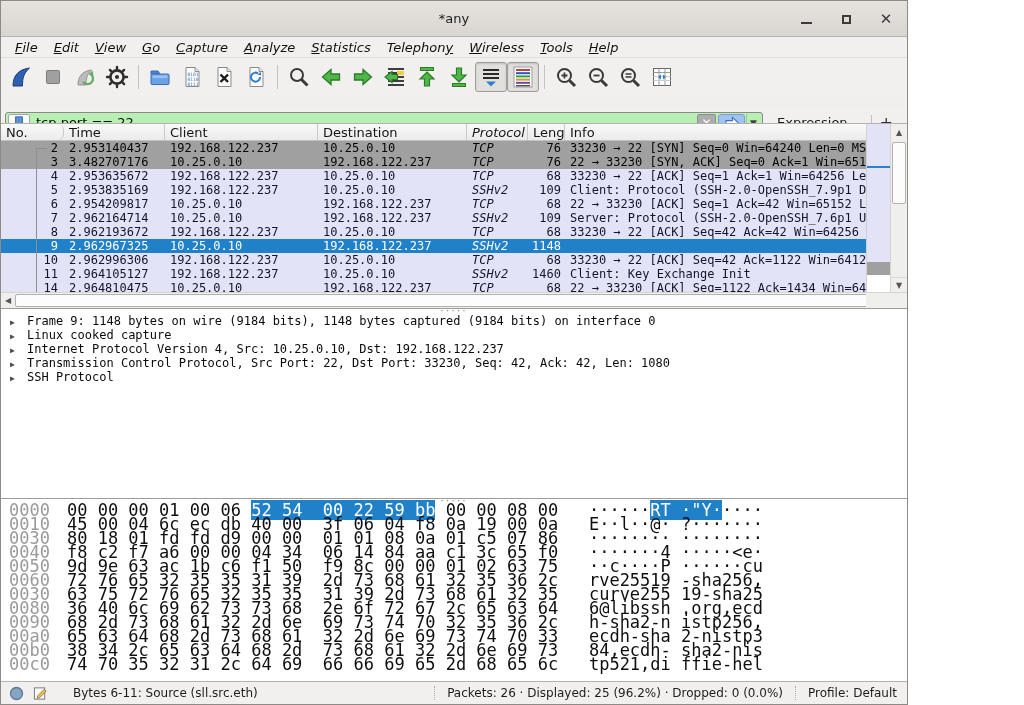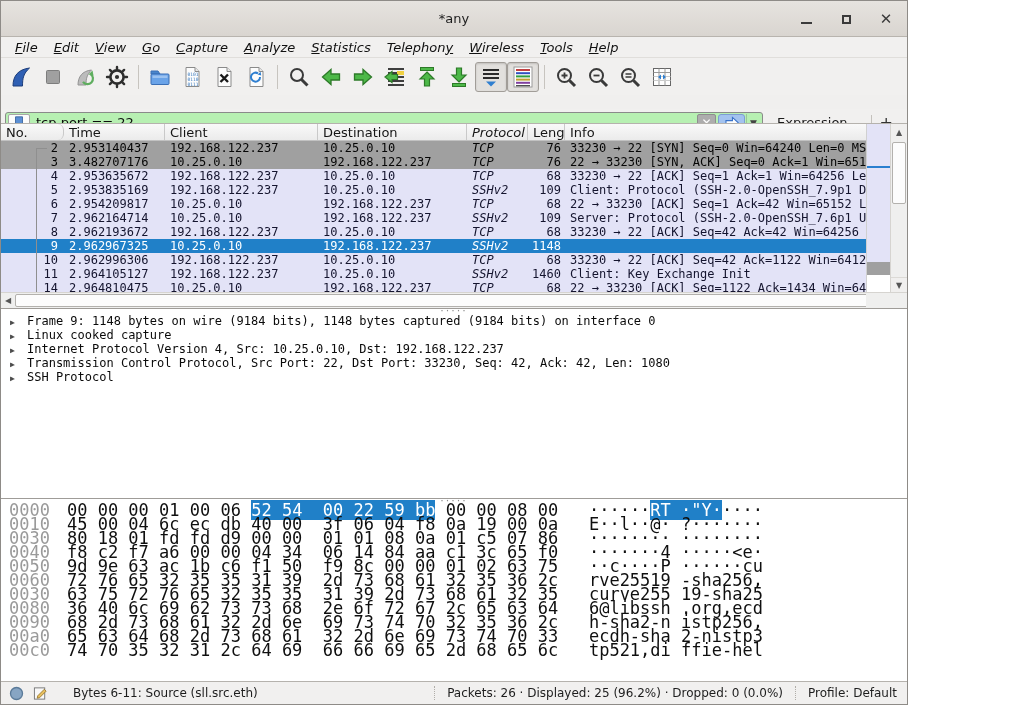--- a/index.html
+++ b/index.html
@@ -396,20 +396,21 @@
         <div class="bline"><span class="boff">0000</span><span>00 00 00 01 00 06 </span><span class="bsel">52 54  00 22 59 bb</span><span> 00 00 08 00   ······</span><span class="bsel">RT ·"Y·</span><span>····</span></div>
         <div class="bline"><span class="boff">0010</span><span>45 00 04 6c ec db 40 00  3f 06 04 f8 0a 19 00 0a   E··l··@· ?·······</span></div>
         <div class="bline"><span class="boff">0030</span><span>80 18 01 fd fd d9 00 00  01 01 08 0a 01 c5 07 86   ········ ········</span></div>
         <div class="bline"><span class="boff">0040</span><span>f8 c2 f7 a6 00 00 04 34  06 14 84 aa c1 3c 65 f0   ·······4 ·····&lt;e·</span></div>
         <div class="bline"><span class="boff">0050</span><span>9d 9e 63 ac 1b c6 f1 50  f9 8c 00 00 01 02 63 75   ··c····P ······cu</span></div>
         <div class="bline"><span class="boff">0060</span><span>72 76 65 32 35 35 31 39  2d 73 68 61 32 35 36 2c   rve25519 -sha256,</span></div>
         <div class="bline"><span class="boff">0030</span><span>63 75 72 76 65 32 35 35  31 39 2d 73 68 61 32 35   curve255 19-sha25</span></div>
         <div class="bline"><span class="boff">0080</span><span>36 40 6c 69 62 73 73 68  2e 6f 72 67 2c 65 63 64   6@libssh .org,ecd</span></div>
         <div class="bline"><span class="boff">0090</span><span>68 2d 73 68 61 32 2d 6e  69 73 74 70 32 35 36 2c   h-sha2-n istp256,</span></div>
         <div class="bline"><span class="boff">00a0</span><span>65 63 64 68 2d 73 68 61  32 2d 6e 69 73 74 70 33   ecdh-sha 2-nistp3</span></div>
+        <div class="bline"><span class="boff">00b0</span><span>38 34 2c 65 63 64 68 2d  73 68 61 32 2d 6e 69 73   84,ecdh- sha2-nis</span></div>
         <div class="bline"><span class="boff">00c0</span><span>74 70 35 32 31 2c 64 69  66 66 69 65 2d 68 65 6c   tp521,di ffie-hel</span></div>
       </div>
   </div>
 
   <div id="statusbar">
     <div id="status-left">
       <svg width="15" height="15" viewBox="0 0 16 16">
         <circle cx="8" cy="8" r="6.4" fill="#87a5c3" stroke="#5a7a99" stroke-width="1.4"></circle>
         </svg>
       <svg width="15" height="15" viewBox="0 0 16 16">

